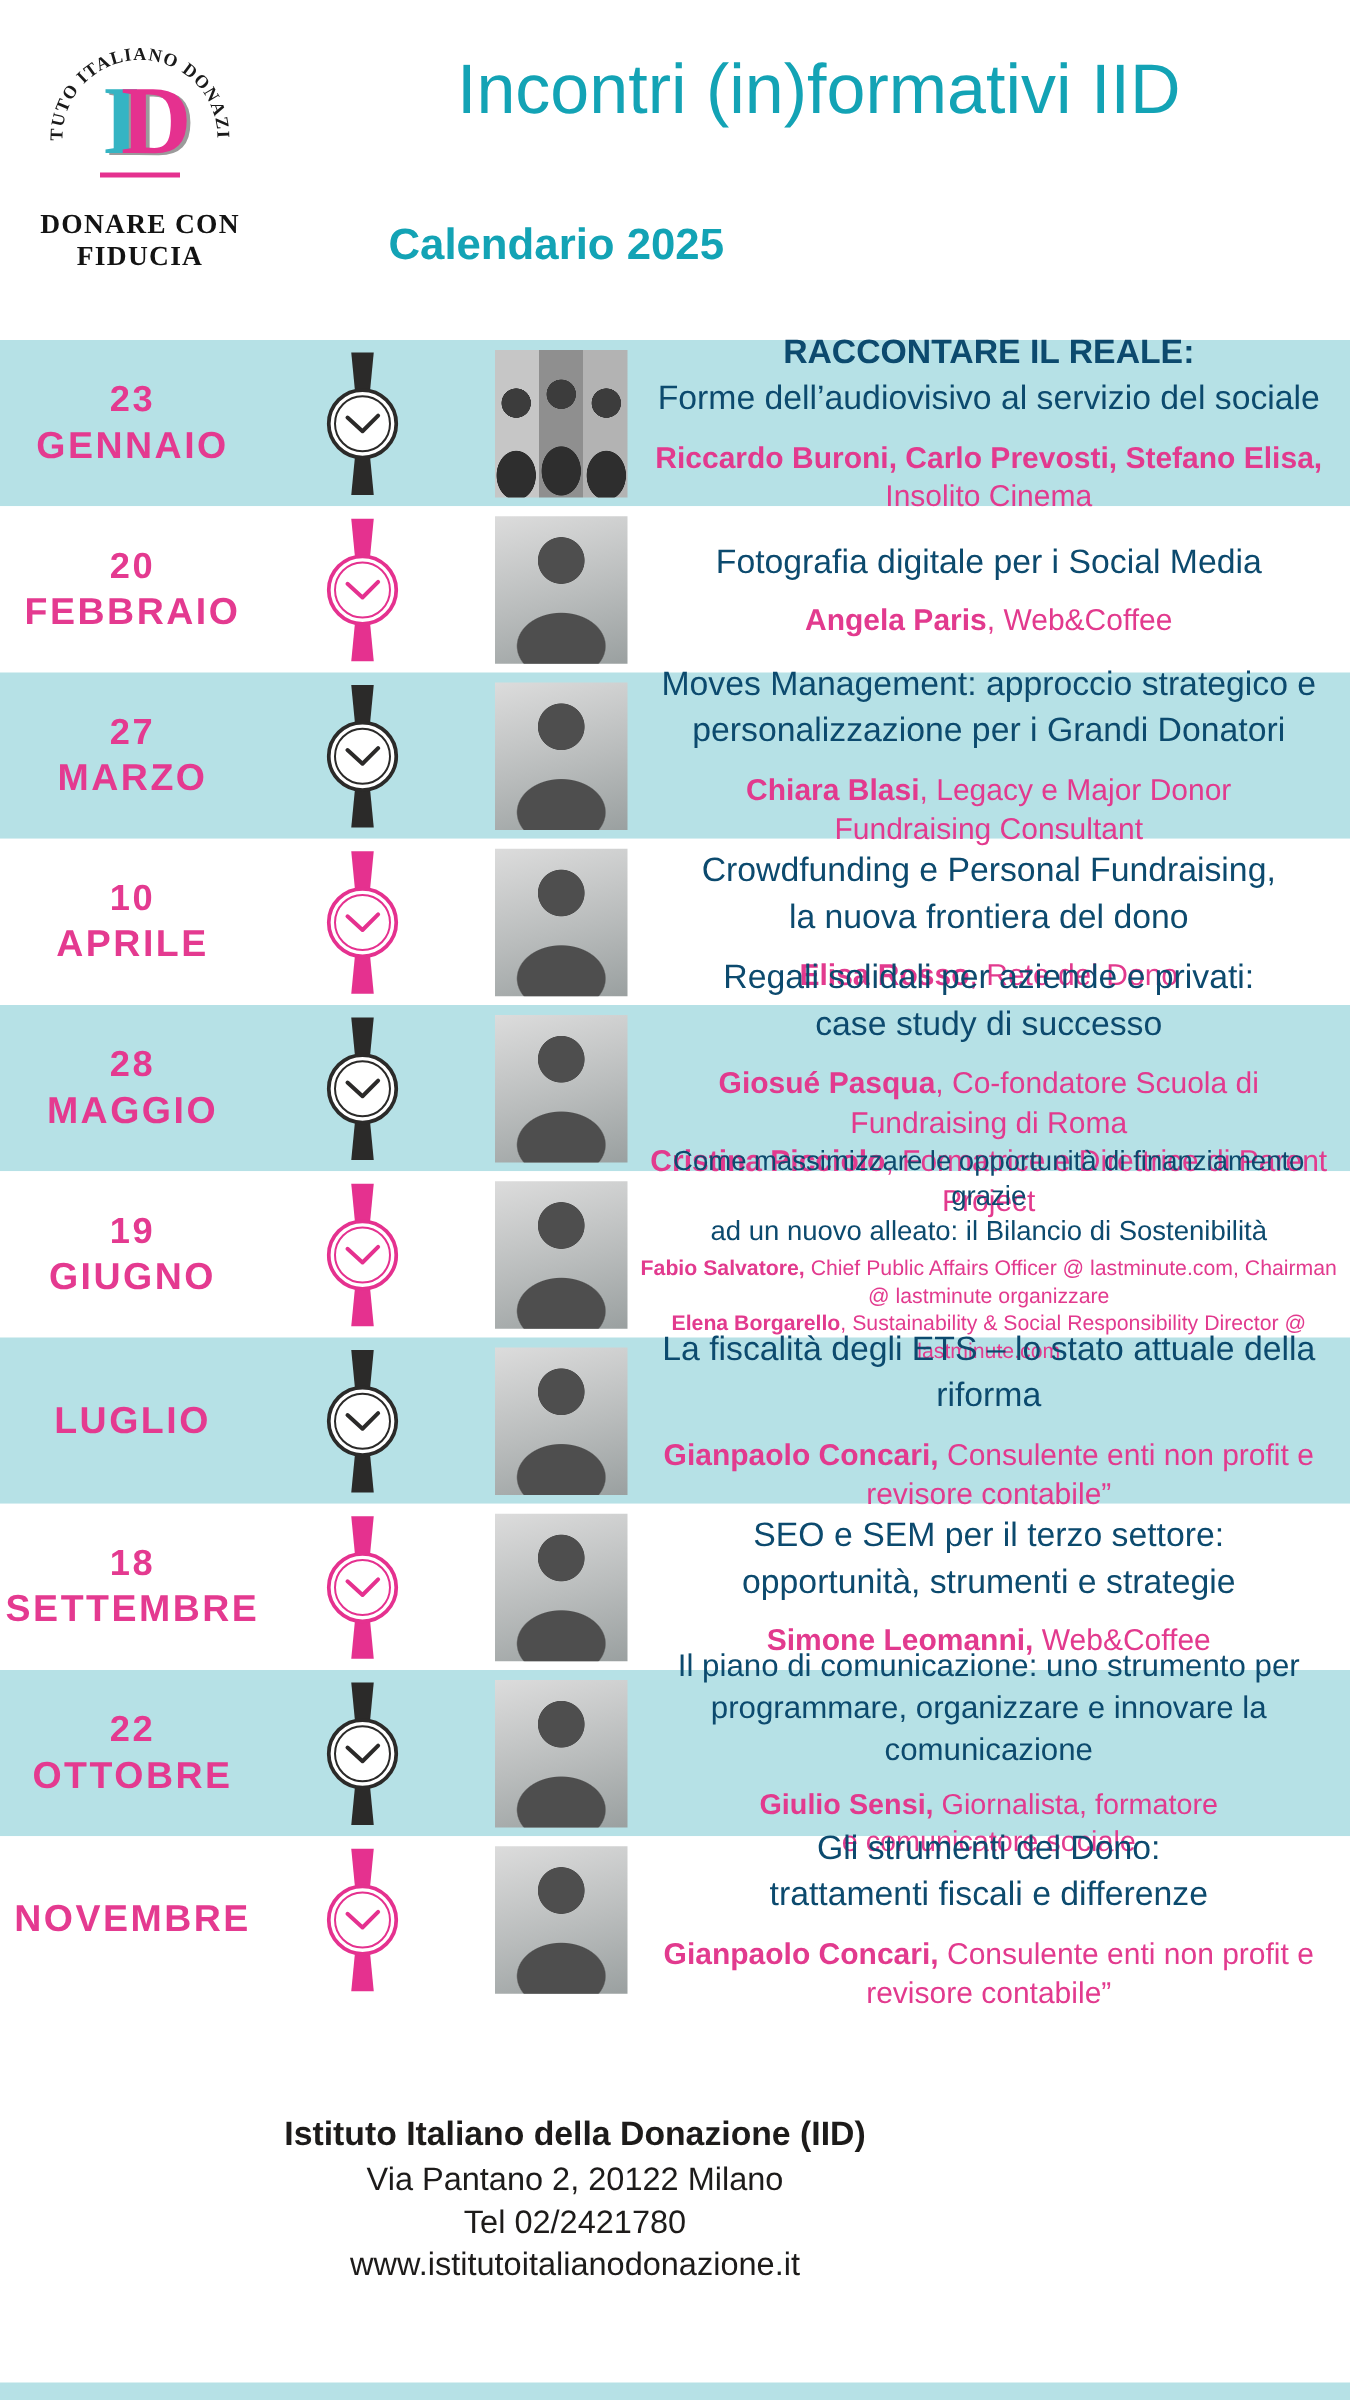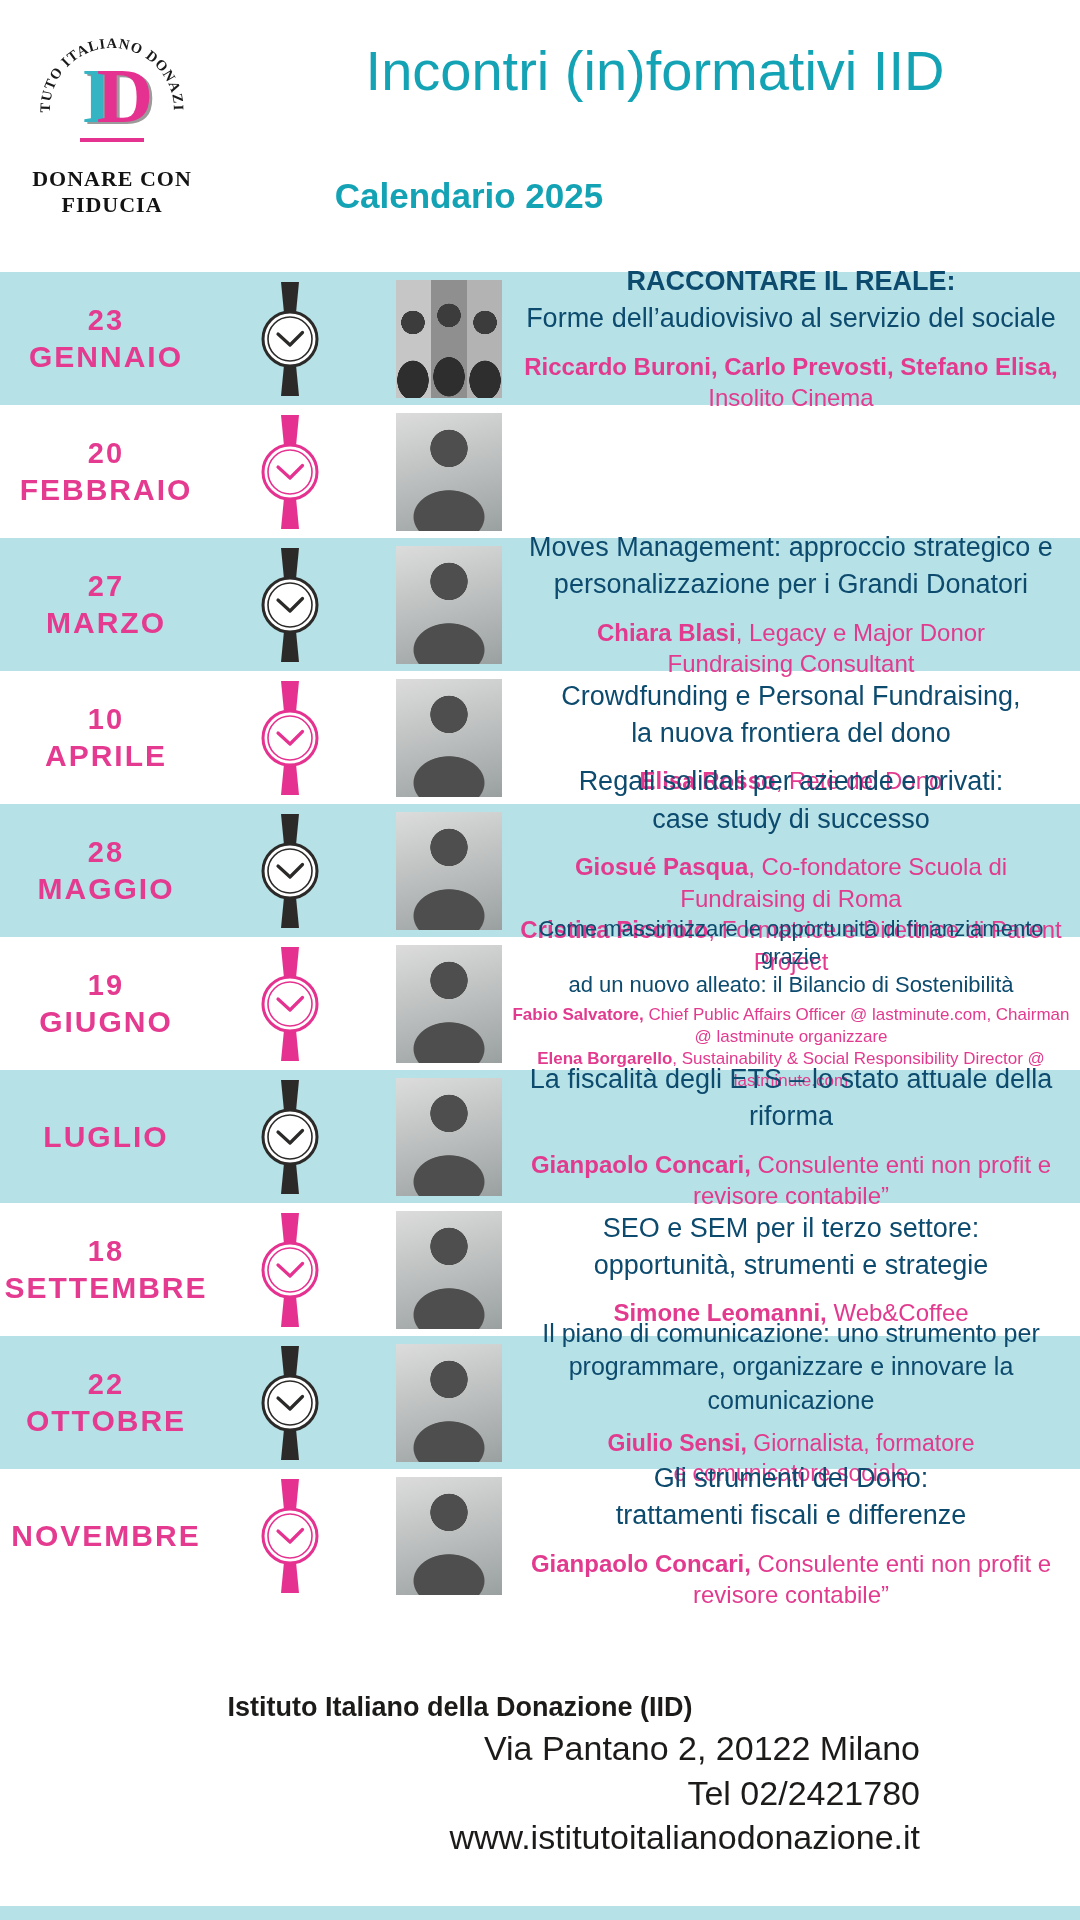--- a/index.html
+++ b/index.html
@@ -8,21 +8,21 @@
 
   
   .header{position:relative;height:272px;}
   .logo{position:absolute;left:22px;top:12px;width:180px;text-align:center;}
   .logo svg{display:block;margin:0 auto;}
   .logo-tagline{font-family:"Liberation Serif","DejaVu Serif",serif;font-weight:700;
                 font-size:22px;letter-spacing:1px;color:#131313;margin-top:16px;}
   .page-title{position:absolute;left:240px;top:38px;width:830px;text-align:center;
               font-size:56px;font-weight:400;color:#13a3b5;letter-spacing:0px;}
   .calendar-subtitle{position:absolute;left:0;top:176px;width:890px;text-align:center;
-              font-size:35px;font-weight:800;color:#13a3b5;padding-left:24px;}
+              font-size:35px;font-weight:800;color:#13a3b5;}
 
   
   .row{display:flex;align-items:center;height:133px;width:1080px;}
   .row.teal{background:#b6e1e6;}
   .row.white{background:#ffffff;}
 
   .date{width:212px;flex:none;text-align:center;color:#e43a90;font-weight:800;}
   .date .day{font-size:29px;letter-spacing:2px;line-height:1.25;}
   .date .month{font-size:30px;letter-spacing:2px;line-height:1.25;}
 
@@ -52,21 +52,21 @@
   .speaker .name{font-weight:700;}
 
   .row.compact .etitle{font-size:22px;line-height:1.28;margin-bottom:5px;}
   .row.compact .speaker{font-size:17px;line-height:1.3;}
   .row.mid .etitle{font-size:25px;line-height:1.35;margin-bottom:10px;}
   .row.mid .speaker{font-size:23px;}
 
   
   .footer{width:920px;margin-top:88px;text-align:center;color:#1d1b1a;}
   .footer .org{font-weight:700;font-size:27px;line-height:1.32;}
-  .footer .line{font-size:34px;line-height:1.32;text-align:right;}
+  .footer .line{font-size:26px;line-height:1.32;}
   .bottom-bar{position:absolute;left:0;bottom:0;width:1080px;height:14px;background:#b6e1e6;}
 </style>
 </head>
 <body>
 
 <div class="page">
 
   <div class="header">
     <div class="logo">
       <svg width="160" height="138" viewBox="0 0 160 138">
@@ -120,20 +120,24 @@
     <div class="watch pink">
       <svg width="58" height="116" viewBox="0 0 58 116">
           <path d="M20 1 h18 l-3 31 h-12 z" fill="currentColor"></path>
           <path d="M20 115 h18 l-3 -31 h-12 z" fill="currentColor"></path>
           <circle cx="29" cy="58" r="27" fill="#fff" stroke="currentColor" stroke-width="3"></circle>
           <circle cx="29" cy="58" r="22" fill="none" stroke="currentColor" stroke-width="1.6"></circle>
           <path d="M17 53 L29 64 L41.5 51.5" fill="none" stroke="currentColor" stroke-width="3.2" stroke-linecap="round" stroke-linejoin="round"></path>
         </svg>
     </div>
     <div class="photo"></div>
+    <div class="text">
+      <div class="etitle"><span>Fotografia digitale per i Social Media</span></div>
+      <div class="speaker"><span class="name">Angela Paris</span><span class="role">, Web&amp;Coffee</span></div>
+    </div>
   </section>
 
   <section class="row teal">
     <div class="date">
       <div class="day">27</div>
       <div class="month">MARZO</div>
     </div>
     <div class="watch black">
       <svg width="58" height="116" viewBox="0 0 58 116">
           <path d="M20 1 h18 l-3 31 h-12 z" fill="currentColor"></path>

